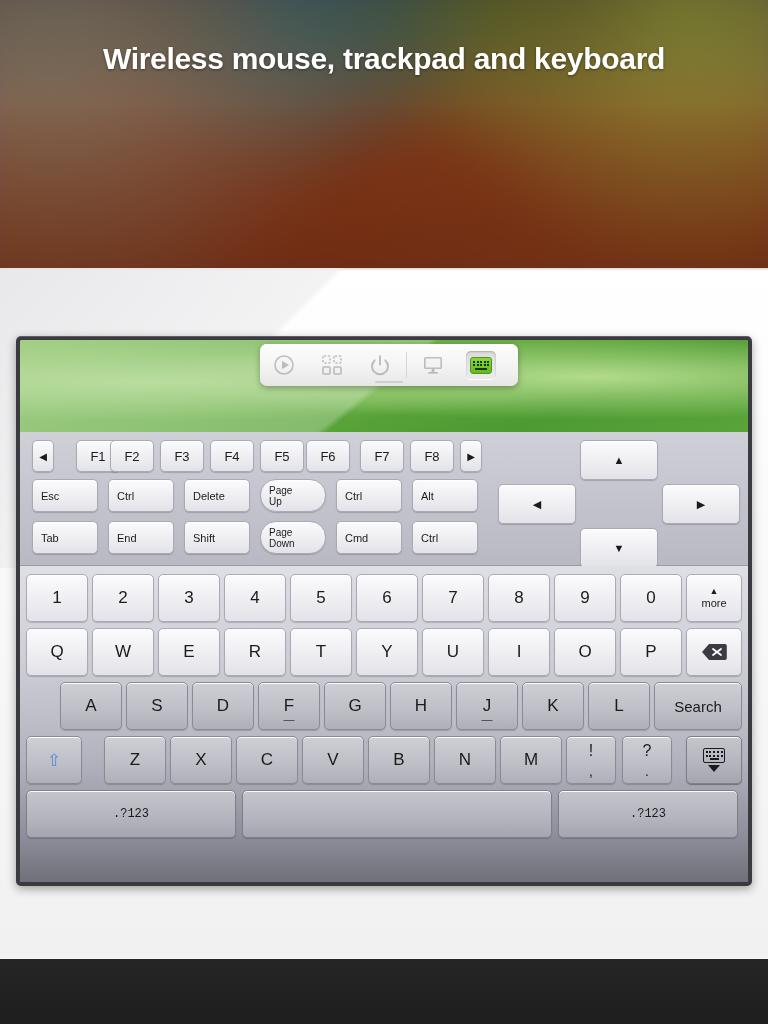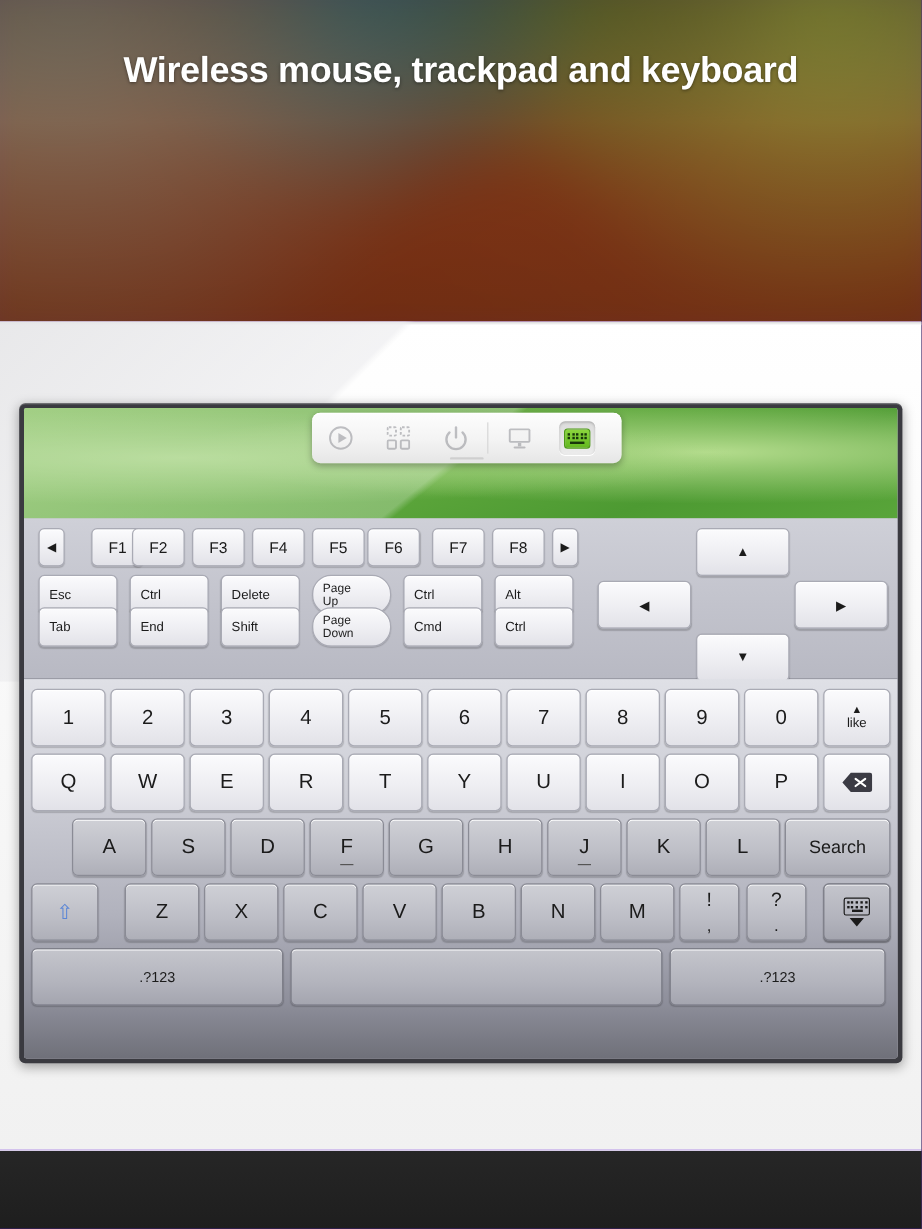--- a/index.html
+++ b/index.html
@@ -138,21 +138,21 @@
     border-radius: 5px;
     box-shadow: 0 1px 1px rgba(0,0,0,.18), inset 0 1px 0 rgba(255,255,255,.95);
     display: flex; align-items: center; justify-content: center;
     color: #1b1b1b;
     font-size: 13px;
     user-select: none;
     position: absolute;
   }
   .fnrow1 .fnkey { top: 8px; height: 32px; }
   .fnrow2 .fnkey { top: 47px; height: 33px; }
-  .fnrow3 .fnkey { top: 74px; height: 33px; }
+  .fnrow3 .fnkey { top: 89px; height: 33px; }
   .fnkey.narrow { width: 22px; font-size: 10px; }
   .fnkey.fk { width: 44px; }
   .fnkey.mod { width: 66px; font-size: 11px; justify-content: flex-start; padding-left: 8px; }
   .fnkey.mod.two { line-height: 11px; font-size: 10px; border-radius: 16px; }
   .arrowpad .fnkey { font-size: 11px; }
 
   
   .keyboard {
     position: absolute; left: 0; top: 226px; width: 728px; height: 316px;
     background: linear-gradient(180deg, #dfe0e6 0%, #cdced6 30%, #b1b2bd 62%, #8e8f9b 85%, #6f7079 100%);
@@ -161,20 +161,21 @@
   .key { height: 48px; font-size: 17px; }
   .key.sm { font-size: 12px; }
   .key.dark {
     background: linear-gradient(180deg, #cfd0d6 0%, #bdbec6 60%, #aeafb8 100%);
     border-color: #8a8b95;
     color: #1b1b1b;
   }
   .key.darker {
     background: linear-gradient(180deg, #c4c5cc 0%, #b3b4bd 60%, #a4a5af 100%);
     border-color: #7e7f89;
+    font-family: Liberation Mono, monospace;
   }
   .homemark {
     position: absolute; left: 50%; transform: translateX(-50%);
     bottom: 8px; width: 11px; height: 1.5px; background: #555;
   }
   .morekey { flex-direction: column; gap: 1px; font-size: 11px; }
   .punct { flex-direction: column; line-height: 1; }
   .punct .top { font-size: 16px; }
   .punct .bot { font-size: 14px; margin-top: 5px; }
   .searchkey { color: #8d8e98; font-size: 15px; }
@@ -333,21 +334,21 @@
           <div class="key" style="left:138px;width:62px;">3</div>
           <div class="key" style="left:204px;width:62px;">4</div>
           <div class="key" style="left:270px;width:62px;">5</div>
           <div class="key" style="left:336px;width:62px;">6</div>
           <div class="key" style="left:402px;width:62px;">7</div>
           <div class="key" style="left:468px;width:62px;">8</div>
           <div class="key" style="left:534px;width:62px;">9</div>
           <div class="key" style="left:600px;width:62px;">0</div>
           <div class="key morekey" style="left:666px;width:56px;">
             <span style="font-size:9px;line-height:9px;">▲</span>
-            <span style="font-size:11px;">like</span>
+            <span style="font-size:11px;">more</span>
           </div>
         </div>
 
         <div class="krow" style="top:62px;">
           <div class="key" style="left:6px;width:62px;">Q</div>
           <div class="key" style="left:72px;width:62px;">W</div>
           <div class="key" style="left:138px;width:62px;">E</div>
           <div class="key" style="left:204px;width:62px;">R</div>
           <div class="key" style="left:270px;width:62px;">T</div>
           <div class="key" style="left:336px;width:62px;">Y</div>

